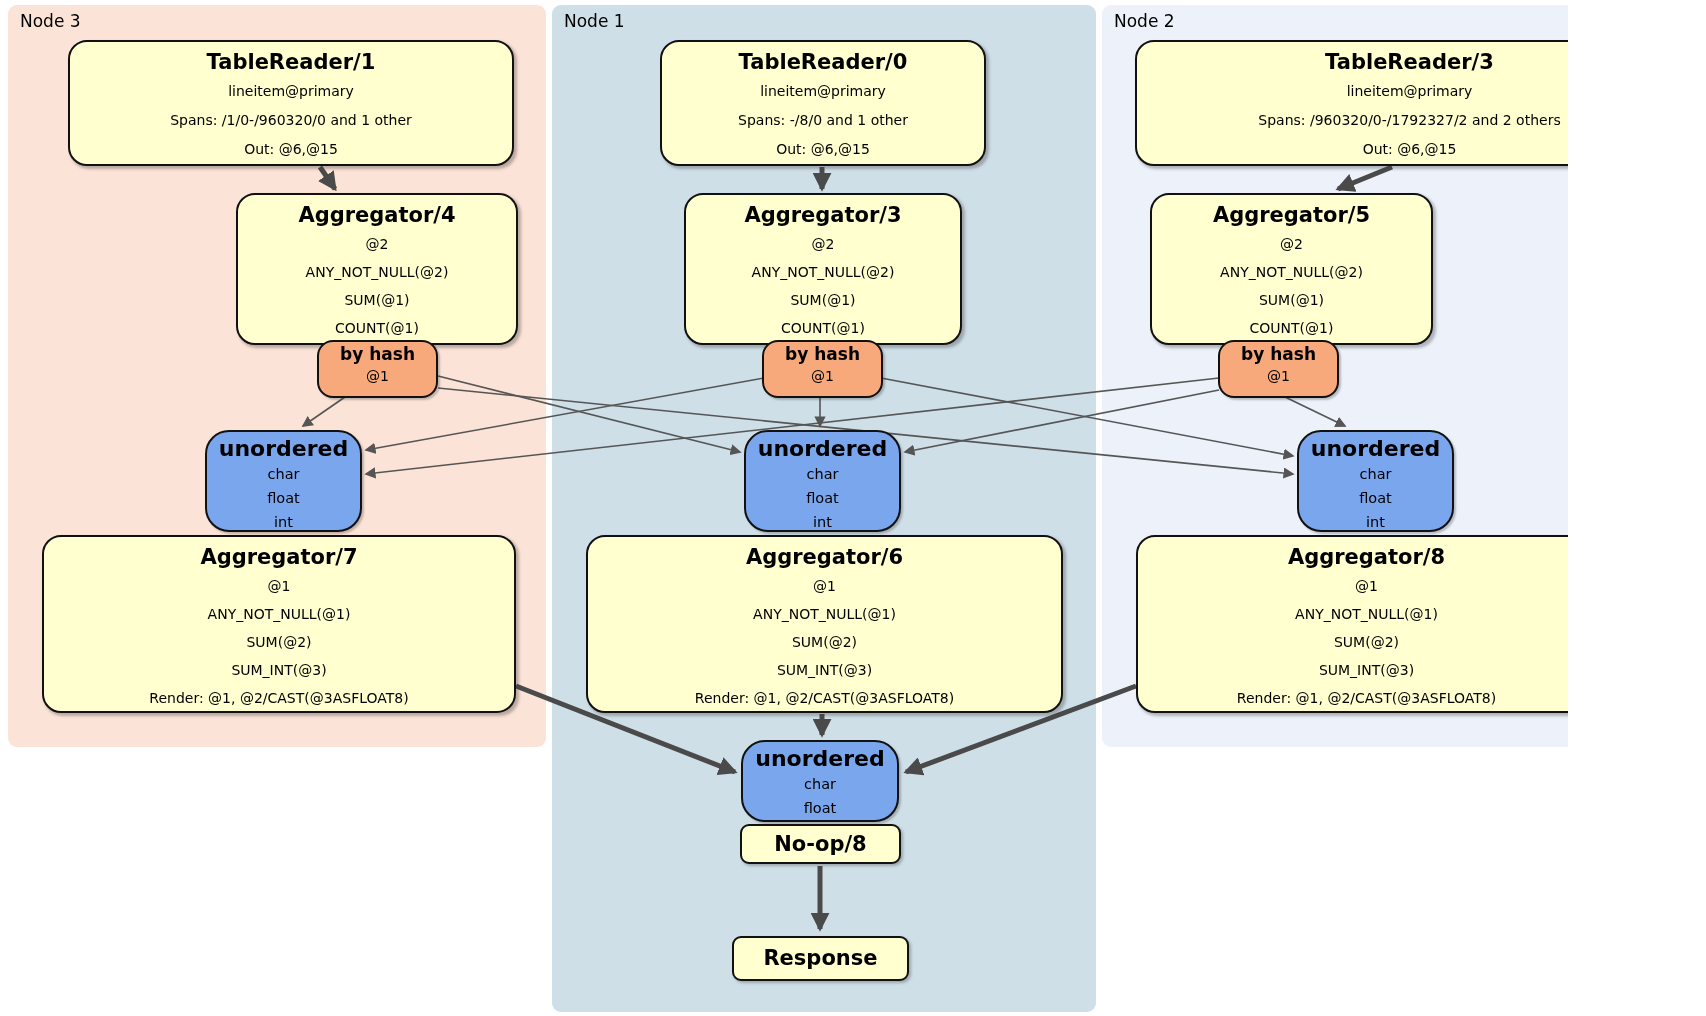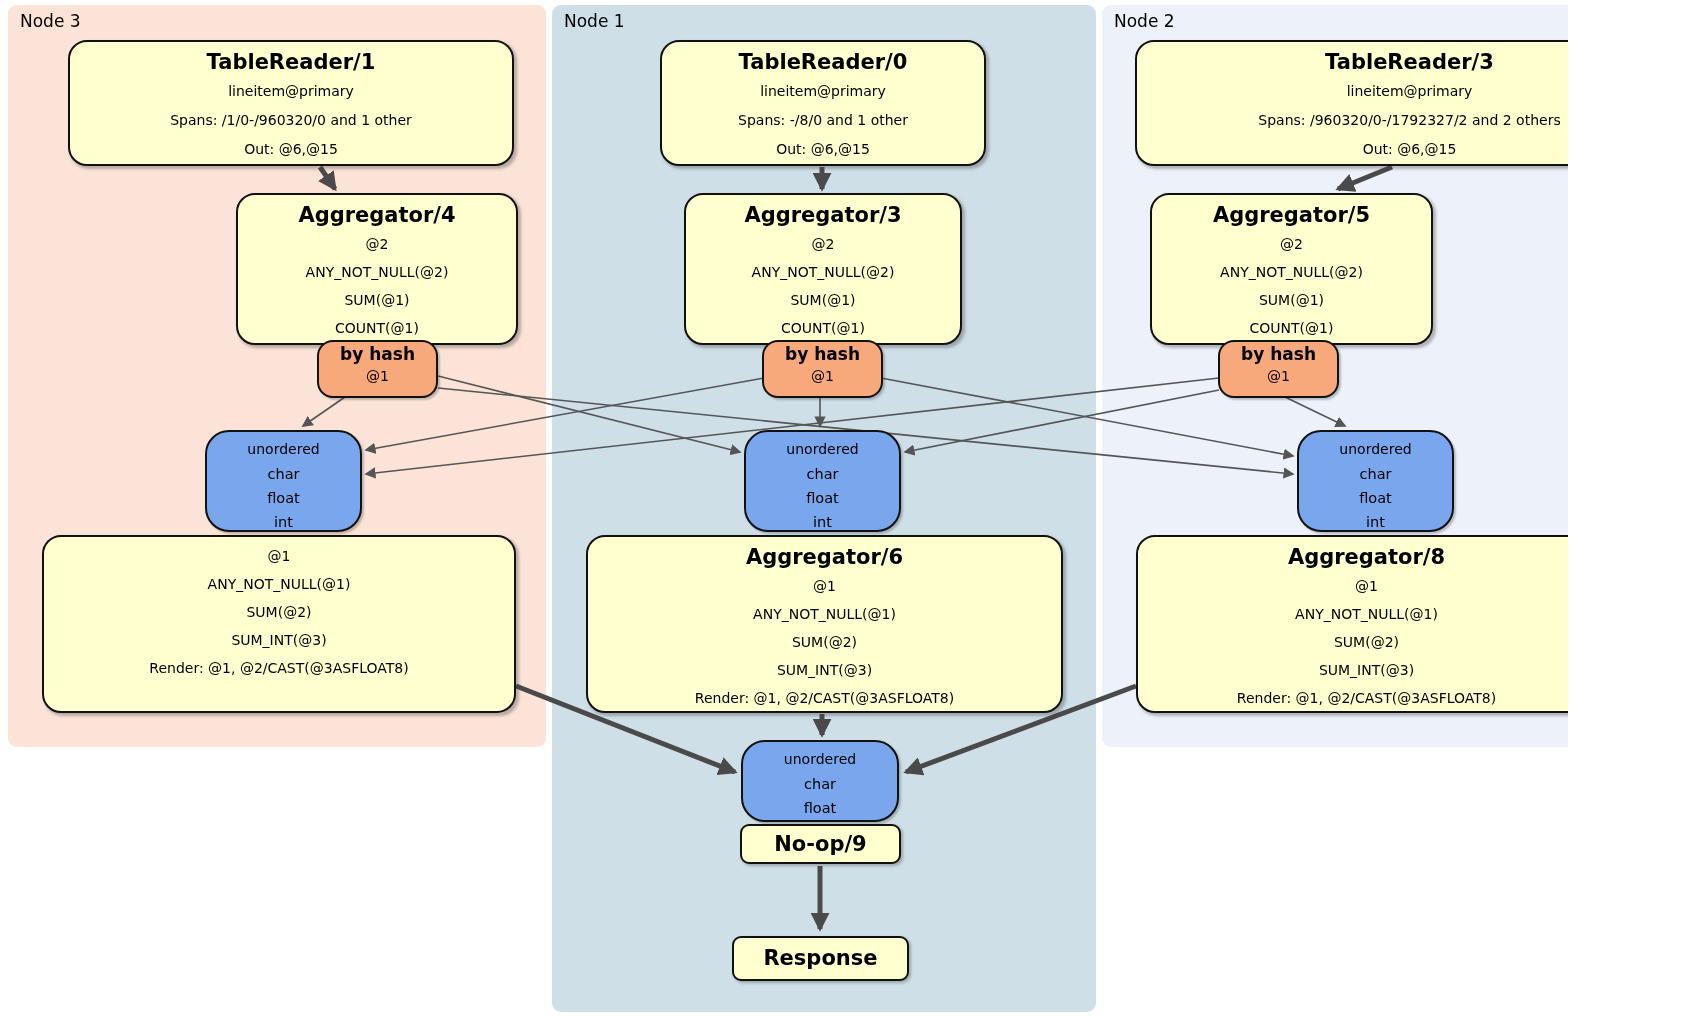--- a/index.html
+++ b/index.html
@@ -21,21 +21,21 @@
   .pline{font-size:14px;line-height:28px;white-space:nowrap;}
   .tr .pline{line-height:29px;}
   .router{position:absolute;box-sizing:border-box;background:#f7a97c;
         border:2px solid #111;border-radius:16px;text-align:center;z-index:3;
         box-shadow:2px 2px 2px rgba(60,60,60,.3);}
   .router .rtitle{font-weight:bold;font-size:17px;line-height:24px;}
   .router .rline{font-size:14px;line-height:20px;}
   .sync{position:absolute;box-sizing:border-box;background:#7aa6ee;
         border:2px solid #111;border-radius:24px;text-align:center;z-index:3;
         box-shadow:2px 2px 2px rgba(60,60,60,.3);padding-top:4px;}
-  .sync .rtitle{font-weight:normal;font-size:14px;line-height:26px;}
+  .sync .rtitle{font-weight:bold;font-size:22px;line-height:26px;}
   .sync .rline{font-size:14.5px;line-height:24px;}
   .sync.final .rline{line-height:24px;}
   .minibox{position:absolute;box-sizing:border-box;background:#ffffcf;
         border:2px solid #111;border-radius:9px;text-align:center;z-index:3;
         box-shadow:2px 2px 3px rgba(60,60,60,.35);}
   .minibox .ptitle{line-height:36px;}
   .resp .ptitle{line-height:41px;}
 </style>
 </head>
 <body>
@@ -102,20 +102,21 @@
   </div>
 
   <div class="sync" style="left:205px;top:430px;width:157px;height:102px;">
     <div class="rtitle">unordered</div>
     <div class="rline">char</div>
     <div class="rline">float</div>
     <div class="rline">int</div>
   </div>
 
   <div class="pbox" style="left:42px;top:535px;width:474px;height:178px;">
+    <div class="ptitle">Aggregator/7</div>
     <div class="pline">@1</div>
     <div class="pline">ANY_NOT_NULL(@1)</div>
     <div class="pline">SUM(@2)</div>
     <div class="pline">SUM_INT(@3)</div>
     <div class="pline">Render: @1, @2/CAST(@3ASFLOAT8)</div>
   </div>
 
   <div class="pbox tr" style="left:660px;top:40px;width:326px;height:126px;">
     <div class="ptitle">TableReader/0</div>
     <div class="pline">lineitem@primary</div>
@@ -188,20 +189,20 @@
     <div class="pline">Render: @1, @2/CAST(@3ASFLOAT8)</div>
   </div>
 
   <div class="sync final" style="left:741px;top:740px;width:158px;height:82px;">
     <div class="rtitle">unordered</div>
     <div class="rline">char</div>
     <div class="rline">float</div>
   </div>
 
   <div class="minibox" style="left:740px;top:824px;width:161px;height:40px;">
-    <div class="ptitle">No-op/9</div>
+    <div class="ptitle">No-op/8</div>
   </div>
 
   <div class="minibox resp" style="left:732px;top:936px;width:177px;height:45px;">
     <div class="ptitle">Response</div>
   </div>
 
 </div>
 
 </body></html>

